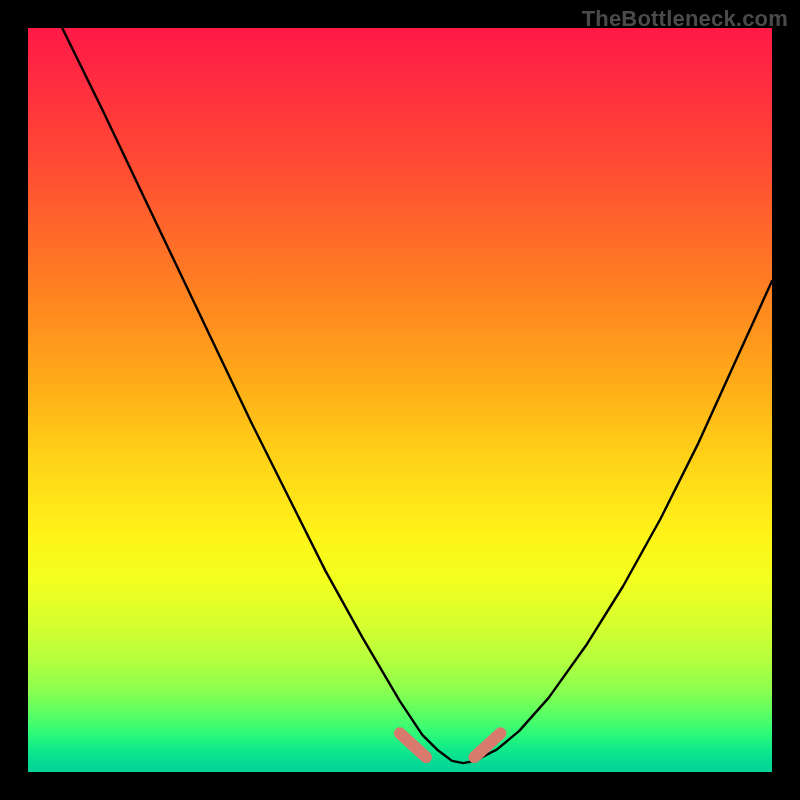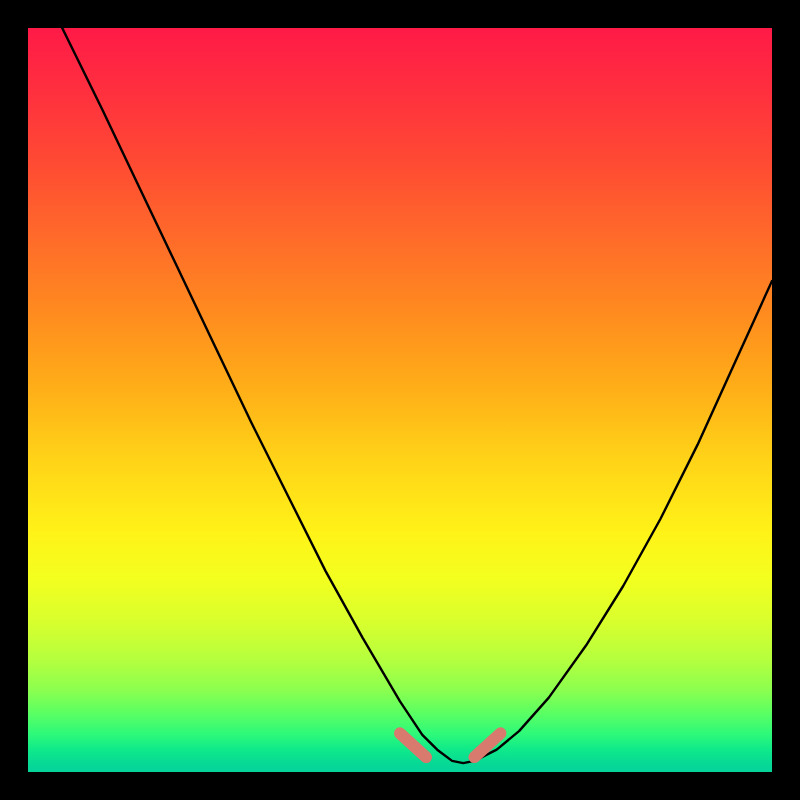--- a/index.html
+++ b/index.html
@@ -66,20 +66,21 @@
     inset: 0;
     width: 100%;
     height: 100%;
   }
 </style>
 </head>
 <body>
 
 <div class="frame">
 
+  <div class="watermark">TheBottleneck.com</div>
 
   <div class="plot-area">
     <div class="gradient"></div>
     <svg class="curve" viewBox="0 0 744 744" preserveAspectRatio="none">
       <g id="curve-group">
           <path d="M34.22 0.00 L74.40 81.84 L111.60 159.96 L148.80 238.08 L186.00 316.20 L223.20 394.32 L260.40 468.72 L297.60 543.12 L334.80 610.08 L372.00 673.32 L394.32 706.80 L409.20 721.68 L424.08 732.84 L435.24 735.07 L446.40 732.84 L468.72 721.68 L491.04 703.08 L520.80 669.60 L558.00 617.52 L595.20 558.00 L632.40 491.04 L669.60 416.64 L706.80 334.80 L744.00 252.96" fill="none" stroke="#000000" stroke-width="2.4" stroke-linecap="round" stroke-linejoin="round"></path>
           <path d="M372.00 705.31 L398.04 729.12" fill="none" stroke="#d87a6e" stroke-width="12" stroke-linecap="round"></path>
           <path d="M446.40 729.12 L472.44 705.31" fill="none" stroke="#d87a6e" stroke-width="12" stroke-linecap="round"></path>
         </g>
     </svg>

